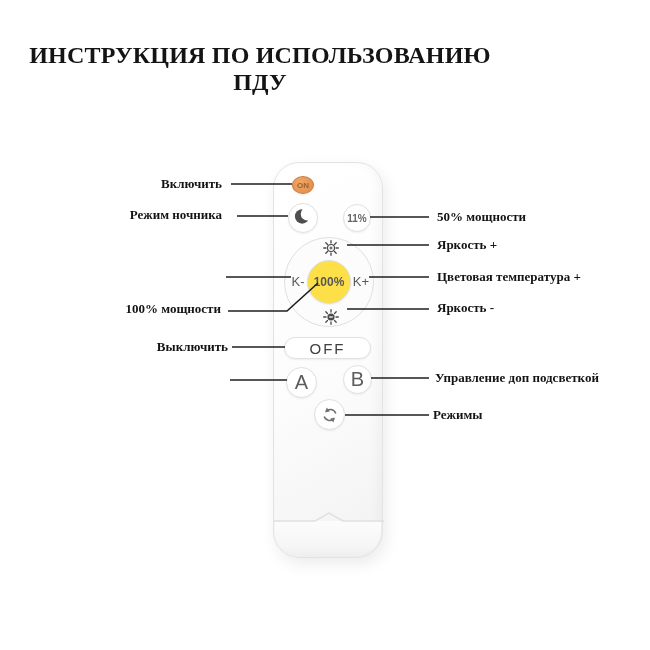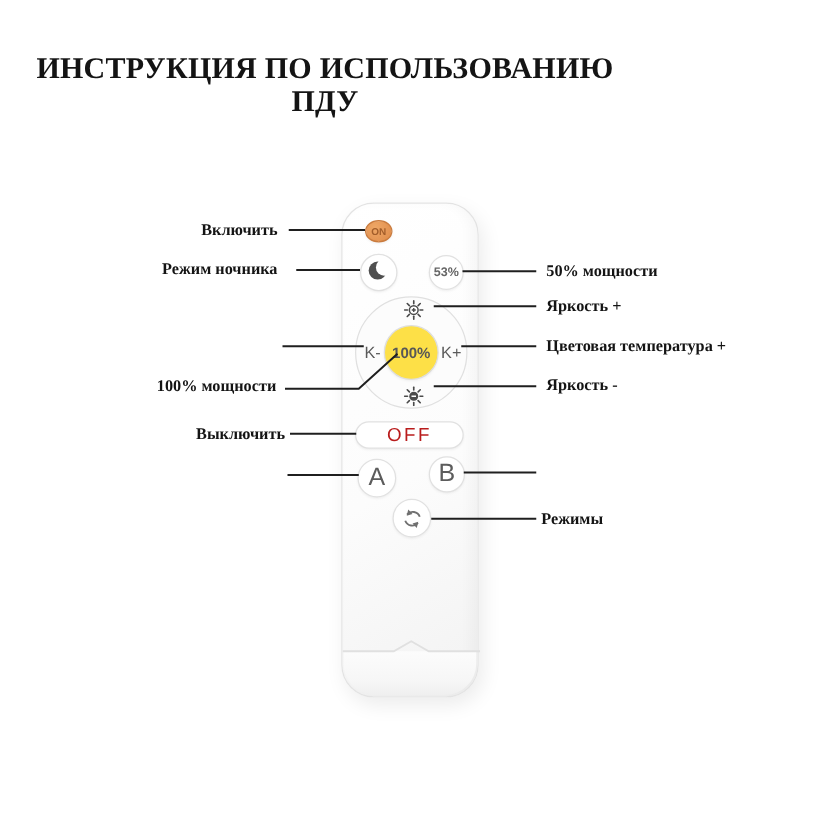--- a/index.html
+++ b/index.html
@@ -57,21 +57,21 @@
     position:absolute;width:26px;text-align:center;top:36px;
     font-family:"Liberation Sans", sans-serif;font-size:13px;color:#5a5a5a;cursor:pointer;
   }
   .k-minus{left:0px;}
   .k-plus{left:63px;}
   .sunbtn{position:absolute;width:16px;height:16px;cursor:pointer;}
   .sun-up{left:38px;top:2px;}
   .sun-down{left:38px;top:71px;}
   .btn-off{
     left:10px;top:174px;width:87px;height:22px;border-radius:12px;
-    font-size:15px;letter-spacing:2px;color:#b91c1c;
+    font-size:15px;letter-spacing:2px;color:#404040;
   }
   .btn-a{left:12px;top:204px;width:31px;height:31px;font-size:20px;font-weight:400;color:#5c5c5c;}
   .btn-b{left:69px;top:202px;width:29px;height:29px;font-size:20px;font-weight:400;color:#5c5c5c;}
   .btn-cycle{left:40px;top:236px;width:31px;height:31px;}
   .battery{
     position:absolute;left:0;top:349px;width:110px;height:47px;pointer-events:none;
   }
   .bottom-shade{
     position:absolute;left:1px;right:1px;top:358px;bottom:1px;
     border-radius:0 0 25px 25px;
@@ -91,21 +91,21 @@
 
     <div class="btn btn-moon">
       <span>
         <svg width="26" height="26" viewBox="0 0 30 30">
           <circle cx="14" cy="15.5" r="8.3" fill="#4f4f4f"></circle>
           <circle cx="20" cy="12.6" r="7.6" fill="#ffffff"></circle>
         </svg>
       </span>
     </div>
 
-    <div class="btn btn-fifty">53%</div>
+    <div class="btn btn-fifty">11%</div>
 
     <div class="dial">
       <span class="sunbtn sun-up">
         <svg width="16" height="16" viewBox="0 0 16 16">
           <g stroke="#4a4a4a" stroke-width="1.3" stroke-linecap="round">
             <line x1="13" y1="8" x2="15.3" y2="8"></line>
               <line x1="11.5" y1="11.5" x2="13.2" y2="13.2"></line>
             <line x1="8" y1="13" x2="8" y2="15.3"></line>
               <line x1="4.5" y1="11.5" x2="2.8" y2="13.2"></line>
             <line x1="3" y1="8" x2="0.7" y2="8"></line>
@@ -183,15 +183,16 @@
 
   <span class="lbl left" style="right:428px;top:176px;">Включить</span>
   <span class="lbl left" style="right:428px;top:207px;">Режим ночника</span>
   <span class="lbl left" style="right:429px;top:301px;">100% мощности</span>
   <span class="lbl left" style="right:422px;top:339px;">Выключить</span>
 
   <span class="lbl right" style="left:437px;top:209px;">50% мощности</span>
   <span class="lbl right" style="left:437px;top:237px;">Яркость +</span>
   <span class="lbl right" style="left:437px;top:269px;text-align:right;">Цветовая температура +</span>
   <span class="lbl right" style="left:437px;top:300px;">Яркость -</span>
+  <span class="lbl right" style="left:435px;top:370px;">Управление доп подсветкой</span>
   <span class="lbl right" style="left:433px;top:407px;">Режимы</span>
 
 </div>
 
 </body></html>

